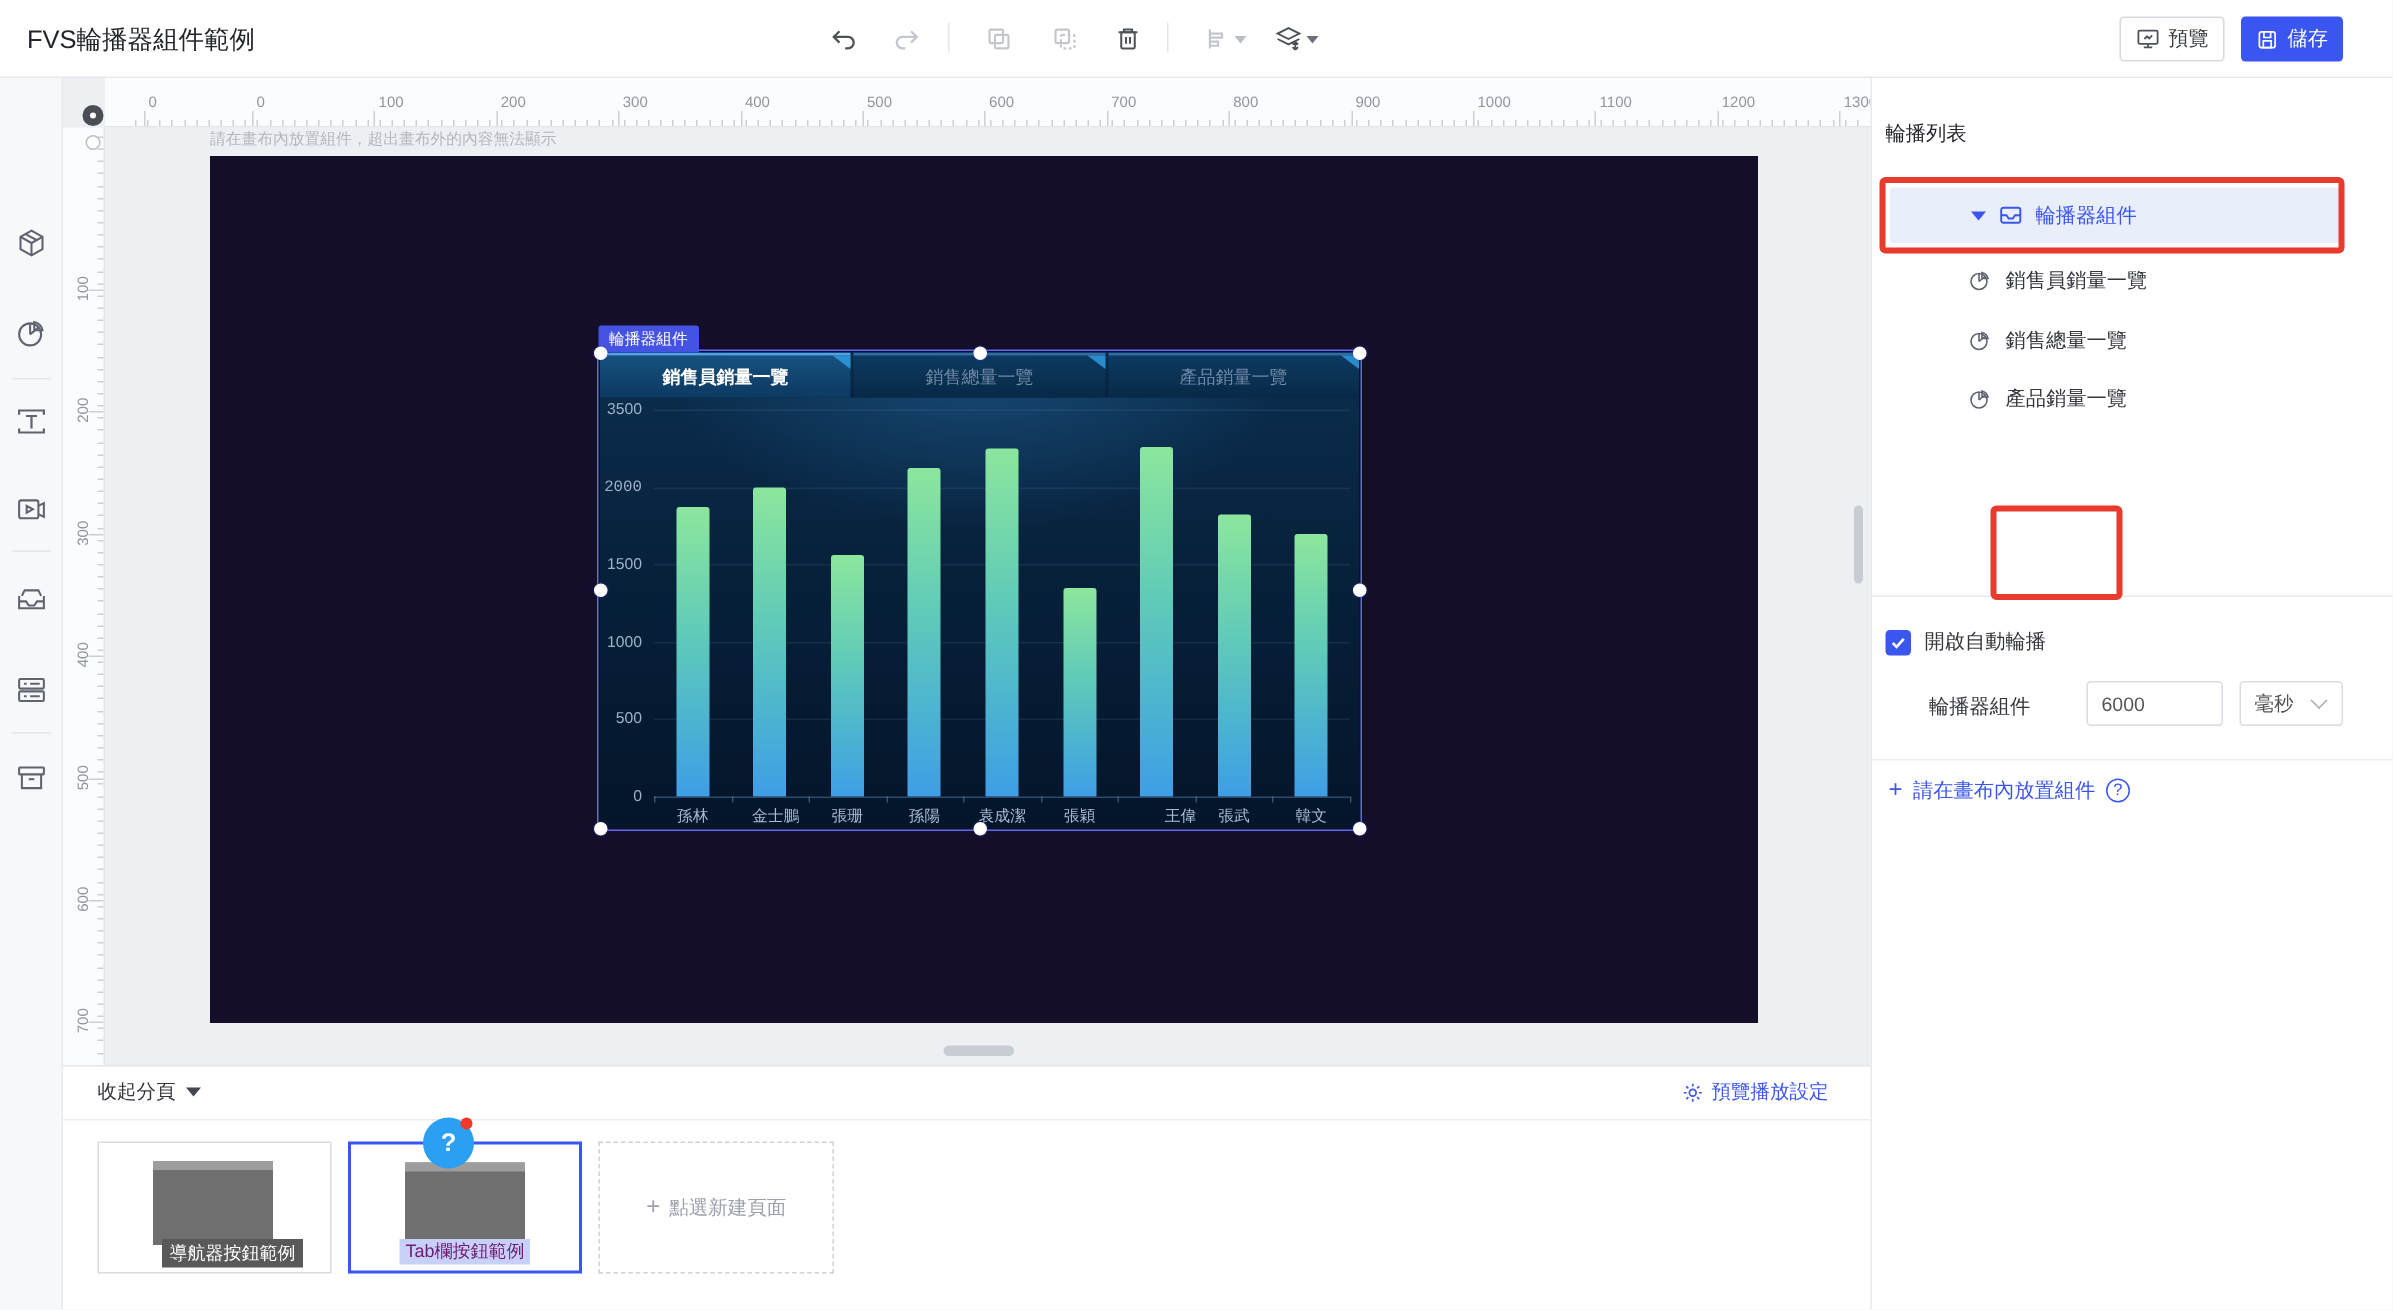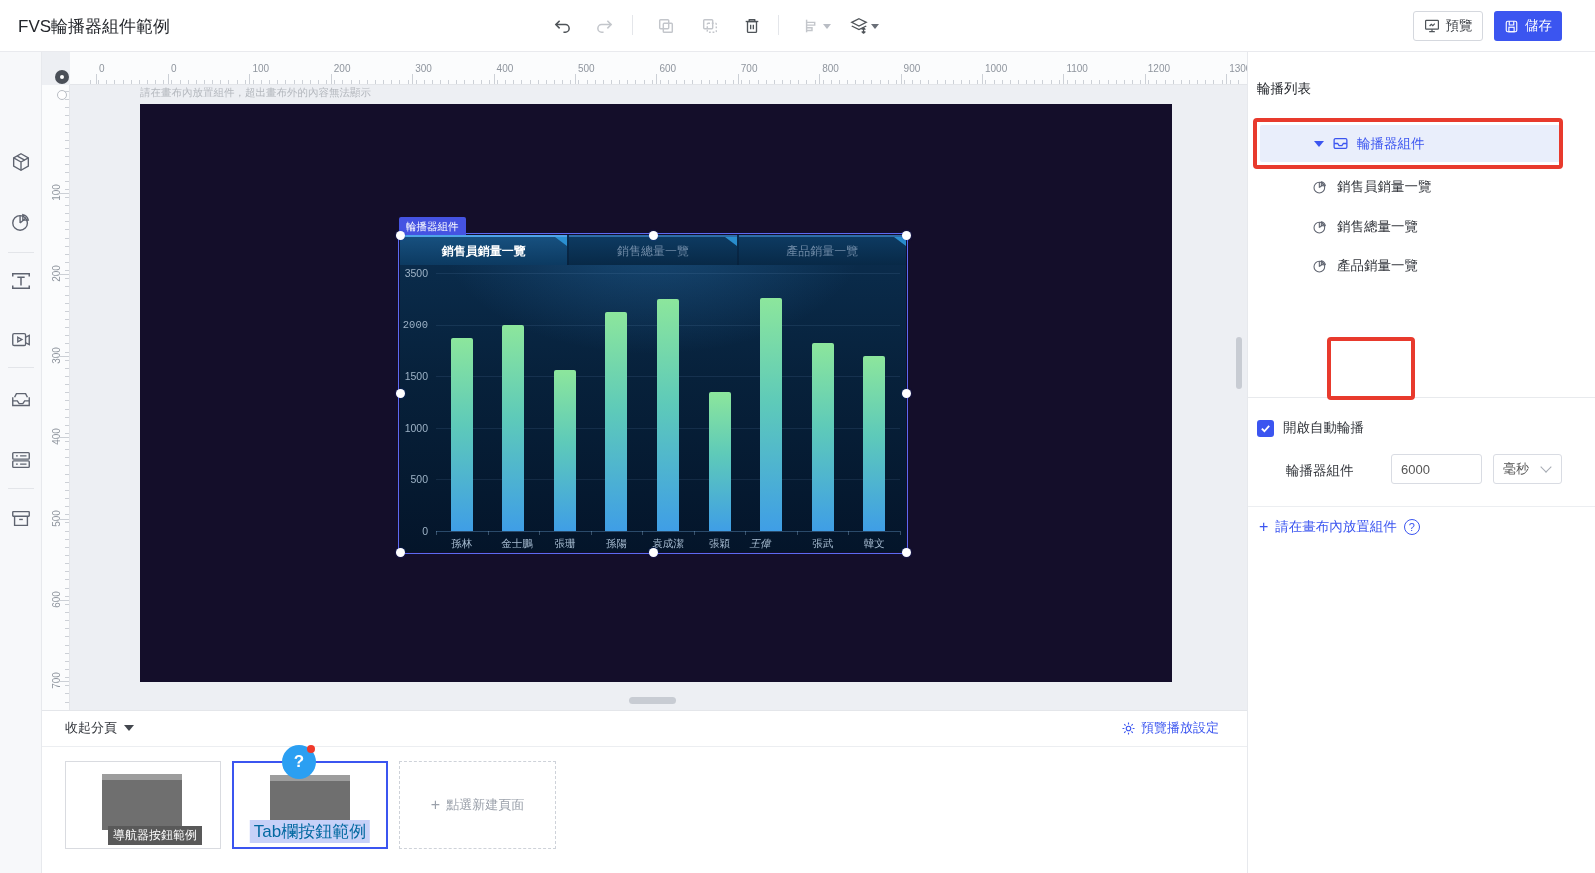--- a/index.html
+++ b/index.html
@@ -63,21 +63,21 @@
   #pages-panel{position:absolute;left:42px;top:710px;width:1205px;bottom:0;background:#fff;border-top:1px solid #e4e6ea;}
   #collapse-ctl{position:absolute;left:23px;top:8px;display:flex;align-items:center;gap:7px;font-size:13px;color:#33363c;cursor:pointer;}
   .tri-down{width:0;height:0;border-left:5px solid transparent;border-right:5px solid transparent;border-top:6px solid #43474e;}
   #preview-settings{position:absolute;right:28px;top:8px;display:flex;align-items:center;gap:5px;font-size:13px;color:#3b55f0;cursor:pointer;}
   #pages-div{position:absolute;left:0;top:35px;width:100%;height:1px;background:#eceef1;}
   .page-card{position:absolute;top:50px;width:156px;height:88px;background:#fff;border:1px solid #d9dbe0;cursor:pointer;}
   .page-card.selected{border:2px solid #3b55f0;}
   .page-thumb{position:absolute;left:36px;top:12px;width:80px;height:56px;background:#6f6f6f;}
   .page-thumb::before{content:"";position:absolute;left:0;top:0;width:100%;height:6px;background:#9d9d9d;}
   .page-tooltip{position:absolute;left:42px;bottom:3px;background:#595959;color:#fff;font-size:12px;padding:1px 5px;white-space:nowrap;}
-  .page-sel-label{position:absolute;left:50%;transform:translateX(-50%);bottom:4px;background:#c7d1f8;color:#0369a1;font-size:17px;padding:0 4px;white-space:nowrap;}
+  .page-sel-label{position:absolute;left:50%;transform:translateX(-50%);bottom:4px;background:#c7d1f8;color:#701a75;font-size:12px;padding:0 4px;white-space:nowrap;}
   .help-badge{position:absolute;left:48px;top:-18px;width:34px;height:34px;border-radius:50%;background:#2b9ff2;color:#fff;font-size:17px;font-weight:bold;display:flex;align-items:center;justify-content:center;z-index:8;cursor:pointer;}
   .help-badge::after{content:"";position:absolute;right:1px;top:0;width:8px;height:8px;border-radius:50%;background:#f0392b;}
   #new-page-card{position:absolute;top:50px;left:357px;width:157px;height:88px;border:1px dashed #ced2d9;display:flex;align-items:center;justify-content:center;gap:6px;color:#9ba1ab;font-size:13px;cursor:pointer;}
   .plus{font-size:16px;line-height:1;color:#9ba1ab;}
 
   
   #right-panel{position:absolute;left:1247px;top:52px;width:348px;bottom:0;background:#fff;border-left:1px solid #e7e9ed;z-index:35;}
   #rp-title{position:absolute;left:9px;top:28px;font-size:13.5px;color:#23262b;}
   #tree-parent-row{position:absolute;left:12px;top:73px;width:300px;height:37px;background:#e9eefb;border-radius:2px;display:flex;align-items:center;cursor:pointer;}
   .tree-caret{width:0;height:0;border-left:5px solid transparent;border-right:5px solid transparent;border-top:6px solid #3b55f0;margin-left:54px;}
@@ -547,21 +547,21 @@
               <div class="xlabel" style="left: 87px;">金士鵬</div>
               <div class="bar" style="left: 153.9px; top: 135px; height: 161px;"></div>
               <div class="xlabel" style="left: 134.9px;">張珊</div>
               <div class="bar" style="left: 205.4px; top: 77.2px; height: 218.8px;"></div>
               <div class="xlabel" style="left: 186.4px;">孫陽</div>
               <div class="bar" style="left: 257px; top: 63.8px; height: 232.2px;"></div>
               <div class="xlabel" style="left: 238px;">袁成潔</div>
               <div class="bar" style="left: 308.6px; top: 156.7px; height: 139.3px;"></div>
               <div class="xlabel" style="left: 289.6px;">張穎</div>
               <div class="bar" style="left: 360.1px; top: 62.8px; height: 233.2px;"></div>
-              <div class="xlabel" style="left: 330px; font-style: italic;">王偉</div>
+              <div class="xlabel" style="left: 357px;">王偉</div>
               <div class="bar" style="left: 411.7px; top: 108.2px; height: 187.8px;"></div>
               <div class="xlabel" style="left: 392.7px;">張武</div>
               <div class="bar" style="left: 463.2px; top: 120.6px; height: 175.4px;"></div>
               <div class="xlabel" style="left: 444.2px;">韓文</div>
             </div>
         </div>
         <div id="sel-border"></div>
         <div id="comp-badge">輪播器組件</div>
         <div id="handles">
             <div class="handle" style="left: -4.5px; top: -4.5px;"></div>

